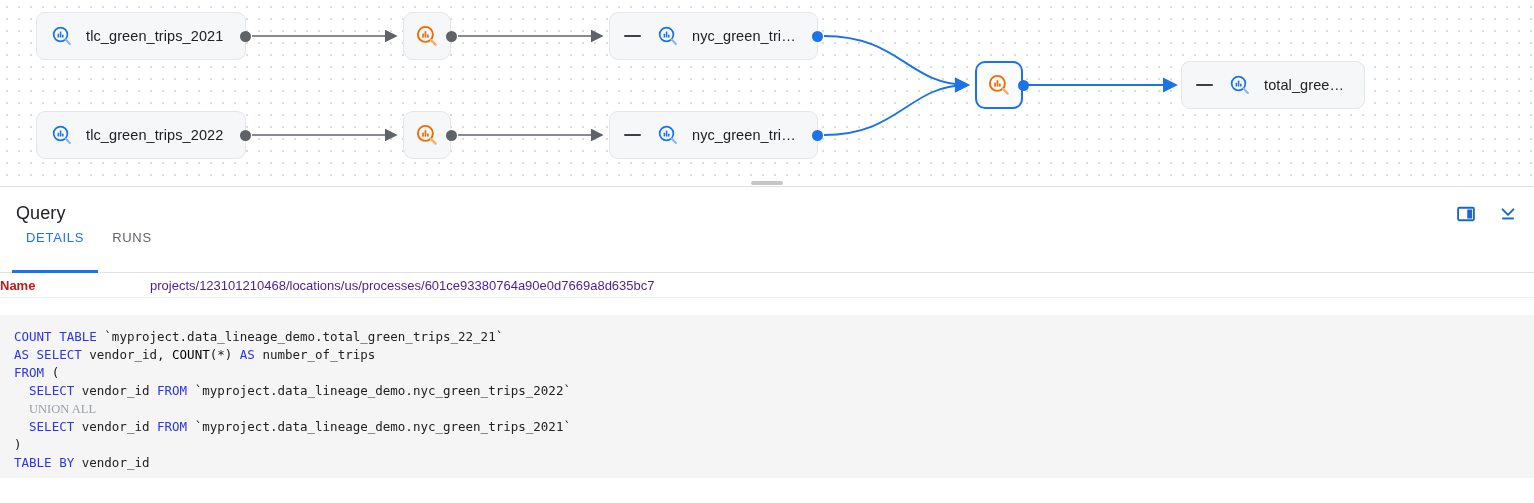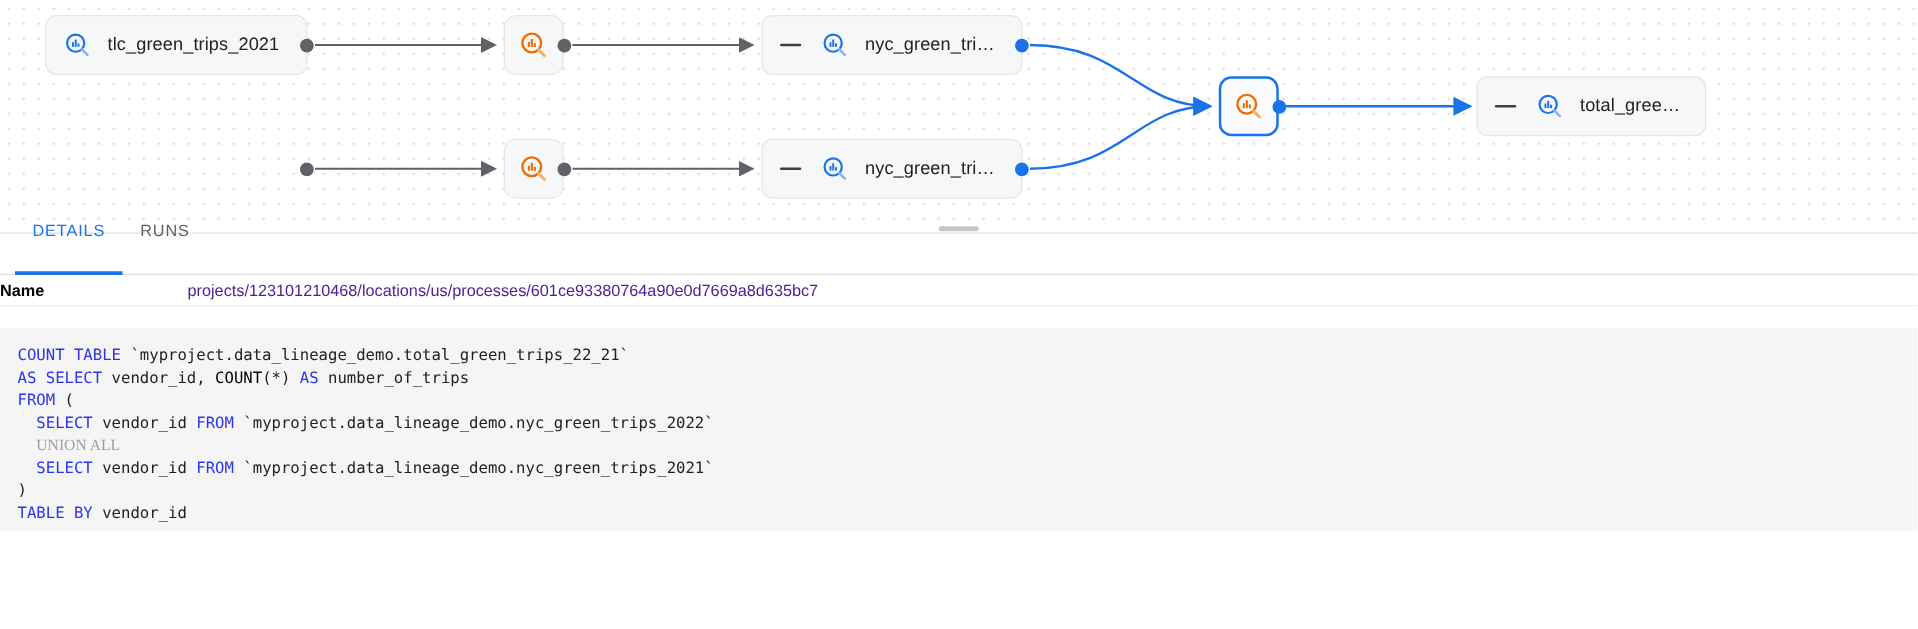--- a/index.html
+++ b/index.html
@@ -103,21 +103,21 @@
   }
   .tab.active{color:#1a73e8;}
   .tab.active::after{
     content:"";position:absolute;left:0;right:0;bottom:-1px;height:3px;
     background:#1a73e8;
   }
 
   #detail-table{width:1534px;border-collapse:collapse;table-layout:fixed;}
   #detail-table tr{border-bottom:1px solid #eceff1;}
   #detail-table td{padding:0;height:24px;vertical-align:middle;font-size:13px;}
-  td.dkey{width:150px;padding-left:4px;font-weight:700;color:#000000;}
+  td.dkey{width:150px;padding-left:4px;font-weight:700;color:#b91c1c;}
   td.dval{color:#4c1d95;font-weight:400;}
 
   
   #sql-block{
     margin-top:17px;
     background:#f5f5f5;
     width:1534px;
     padding:13px 0 0 0;
     box-sizing:border-box;
     height:163px;
@@ -172,20 +172,30 @@
     <svg class="icon-bq" width="22" height="22" viewBox="0 0 24 24">
       <circle cx="10.4" cy="10.4" r="7.5" fill="none" stroke="#1a73e8" stroke-width="1.9"></circle>
       <rect x="7.2" y="9.6" width="1.7" height="4.0" fill="#1a73e8"></rect>
       <rect x="9.6" y="7.2" width="1.7" height="6.4" fill="#1a73e8"></rect>
       <rect x="12.0" y="10.6" width="1.7" height="3.0" fill="#1a73e8"></rect>
       <path d="M15.9 15.9 L20.6 20.6" stroke="#8ab4f8" stroke-width="2.3" stroke-linecap="round"></path>
     </svg>
     <span class="nlabel">tlc_green_trips_2021</span>
   </div>
 
+  <div class="node table" id="node-tlc-2022">
+    <svg class="icon-bq" width="22" height="22" viewBox="0 0 24 24">
+      <circle cx="10.4" cy="10.4" r="7.5" fill="none" stroke="#1a73e8" stroke-width="1.9"></circle>
+      <rect x="7.2" y="9.6" width="1.7" height="4.0" fill="#1a73e8"></rect>
+      <rect x="9.6" y="7.2" width="1.7" height="6.4" fill="#1a73e8"></rect>
+      <rect x="12.0" y="10.6" width="1.7" height="3.0" fill="#1a73e8"></rect>
+      <path d="M15.9 15.9 L20.6 20.6" stroke="#8ab4f8" stroke-width="2.3" stroke-linecap="round"></path>
+    </svg>
+    <span class="nlabel">tlc_green_trips_2022</span>
+  </div>
 
   <div class="node process" id="node-proc-2021">
     <svg width="24" height="24" viewBox="0 0 24 24">
       <circle cx="10.4" cy="10.4" r="7.5" fill="none" stroke="#ef6c00" stroke-width="1.9"></circle>
       <rect x="7.2" y="9.6" width="1.7" height="4.0" fill="#ef6c00"></rect>
       <rect x="9.6" y="7.2" width="1.7" height="6.4" fill="#ef6c00"></rect>
       <rect x="12.0" y="10.6" width="1.7" height="3.0" fill="#ef6c00"></rect>
       <path d="M15.9 15.9 L20.6 20.6" stroke="#f8ad68" stroke-width="2.3" stroke-linecap="round"></path>
     </svg>
   </div>
@@ -246,20 +256,33 @@
     <span class="nlabel">total_green_trip…</span>
   </div>
 </div>
 
 <div id="query-panel">
 
   <div id="drag-handle-wrap">
     <div id="drag-handle"></div>
   </div>
 
+  <div id="panel-header">
+    <div id="panel-title">Query</div>
+    <div id="panel-actions">
+      <svg class="hdr-icon" viewBox="0 0 24 24">
+        <rect x="2.5" y="4.5" width="19" height="15" rx="1.4" fill="none" stroke="#1a67d2" stroke-width="2.2"></rect>
+        <rect x="13.5" y="6.6" width="5.9" height="10.8" fill="#1a67d2"></rect>
+      </svg>
+      <svg class="hdr-icon" viewBox="0 0 24 24">
+        <path d="M5.5 6.5 L12 13 L18.5 6.5" fill="none" stroke="#1a67d2" stroke-width="2.4" stroke-linecap="round" stroke-linejoin="round"></path>
+        <rect x="5" y="16.2" width="14" height="2.3" fill="#1a67d2"></rect>
+      </svg>
+    </div>
+  </div>
 
   <div id="tabs">
     <div class="tab active">DETAILS</div>
     <div class="tab">RUNS</div>
   </div>
 
   <table id="detail-table">
     <tbody>
       <tr>
         <td class="dkey">Name</td>

